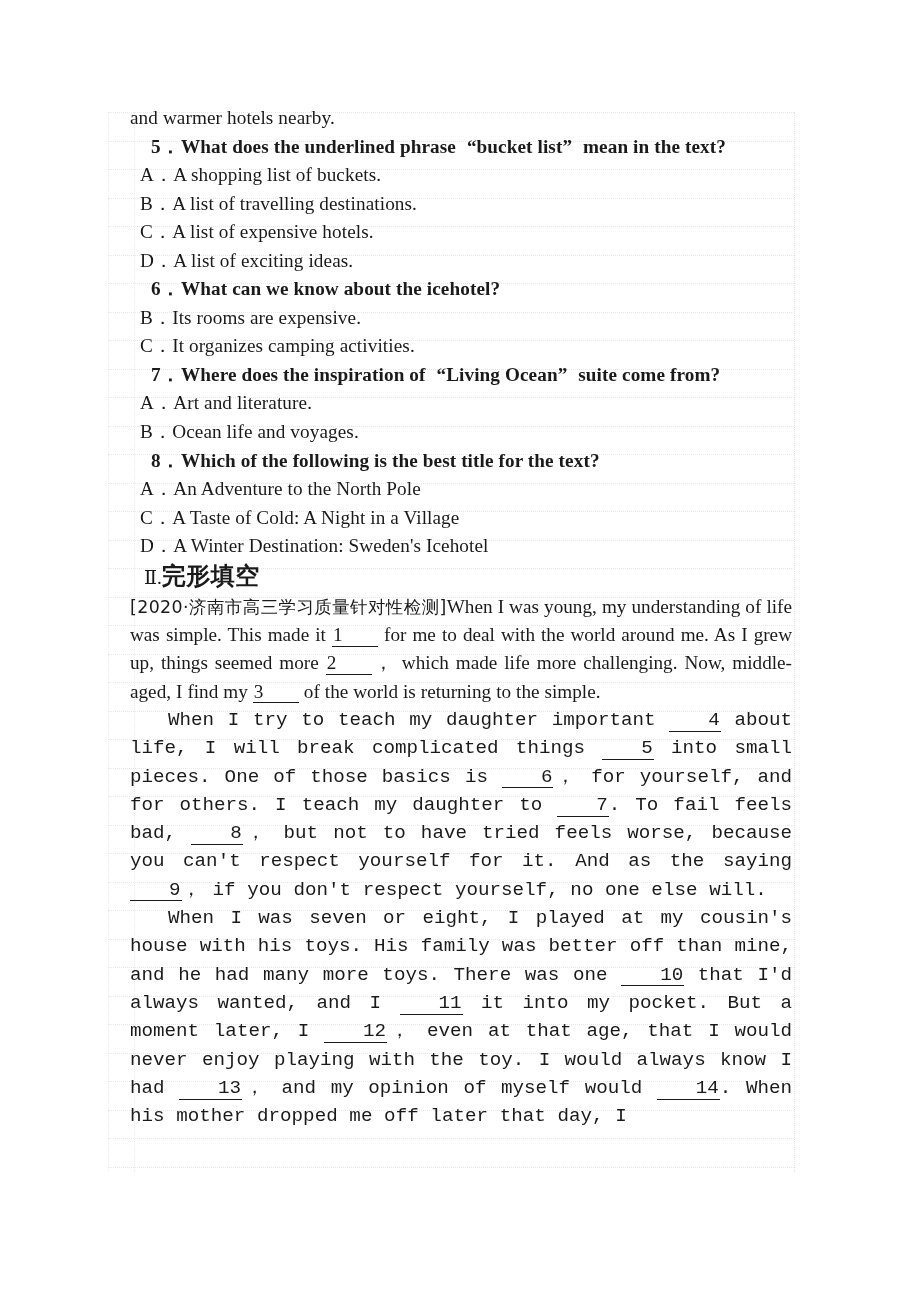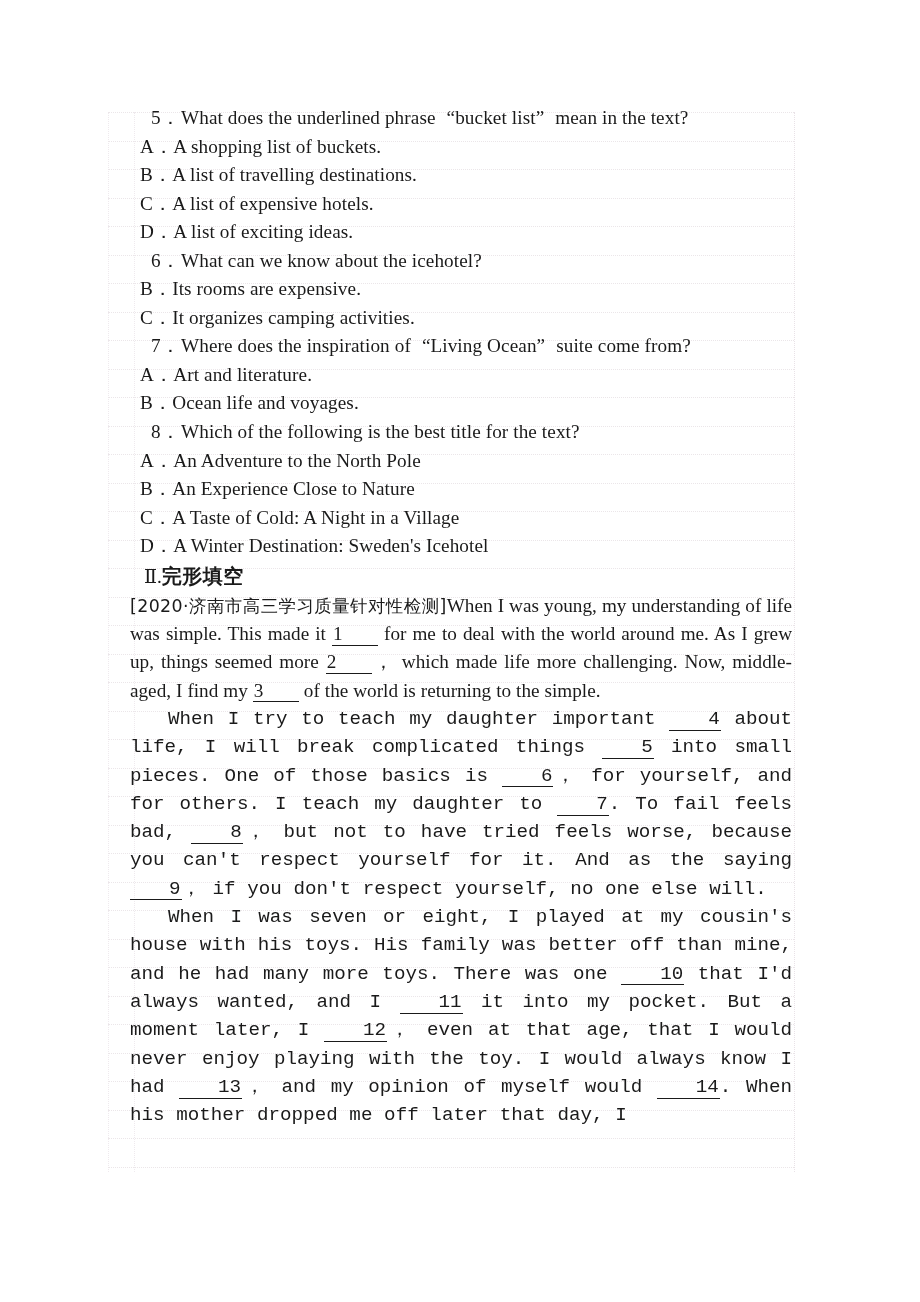--- a/index.html
+++ b/index.html
@@ -64,21 +64,21 @@
 
   .ln {
     font-size: 19.2px;
     line-height: 28.55px;
     white-space: nowrap;
     letter-spacing: .1px;
   }
   .ln.cont { text-indent: 0; }
 
   
-  .q-line { padding-left: 21px; }
+  .q-line { padding-left: 21px; font-weight: bold; }
   .opt-line { padding-left: 10px; }
 
   .lbl {
     display: inline-block;
     min-width: 30px;
   }
   .lbl-q { min-width: 30px; }
   .qq { letter-spacing: 0; }
 
   
@@ -87,21 +87,21 @@
     line-height: 30px;
     padding-left: 14px;
     white-space: nowrap;
   }
   .sec-head .rom {
     font-family: "Liberation Serif", "DejaVu Serif", serif;
   }
   .sec-head .cn {
     font-family: "DejaVu Sans", "Liberation Sans", sans-serif;
     font-weight: bold;
-    font-size: 20px;
+    font-size: 24px;
     letter-spacing: .5px;
   }
 
   
   .para {
     font-size: 19.2px;
     line-height: 28.3px;
     text-align: justify;
     text-align-last: left;
     width: 662px;
@@ -170,20 +170,21 @@
     <div class="grid-h" style="top: 1026px;"></div>
     <div class="grid-h" style="top: 1054.5px;"></div>
     <div class="grid-v" style="left: 0px;"></div>
     <div class="grid-v" style="left: 26px;"></div>
     <div class="grid-v v-right" style="left: 686px;"></div>
   </div>
 
 <div class="page">
   <div class="content">
 
+    <div class="ln cont">and warmer hotels nearby.</div>
 
     <div class="ln q-line">
       <span class="lbl lbl-q">5．</span><span>What does the underlined phrase</span><span class="gap"></span><span class="qq">“</span><span>bucket list</span><span class="qq">”</span><span class="gap"></span><span>mean in the text?</span>
     </div>
     <div class="ln opt-line">
       <span class="lbl">A．</span><span>A shopping list of buckets.</span>
     </div>
     <div class="ln opt-line">
       <span class="lbl">B．</span><span>A list of travelling destinations.</span>
     </div>
@@ -212,23 +213,20 @@
     </div>
     <div class="ln opt-line">
       <span class="lbl">B．</span><span>Ocean life and voyages.</span>
     </div>
 
     <div class="ln q-line">
       <span class="lbl lbl-q">8．</span><span>Which of the following is the best title for the text?</span>
     </div>
     <div class="ln opt-line">
       <span class="lbl">A．</span><span>An Adventure to the North Pole</span>
-    </div>
-    <div class="ln opt-line">
-      <span class="lbl">B．</span><span>An Experience Close to Nature</span>
     </div>
     <div class="ln opt-line">
       <span class="lbl">C．</span><span>A Taste of Cold: A Night in a Village</span>
     </div>
     <div class="ln opt-line">
       <span class="lbl">D．</span><span>A Winter Destination: Sweden's Icehotel</span>
     </div>
 
     <div class="sec-head">
       <span class="rom">Ⅱ</span><span class="rom">.</span><span class="cn">完形填空</span>

